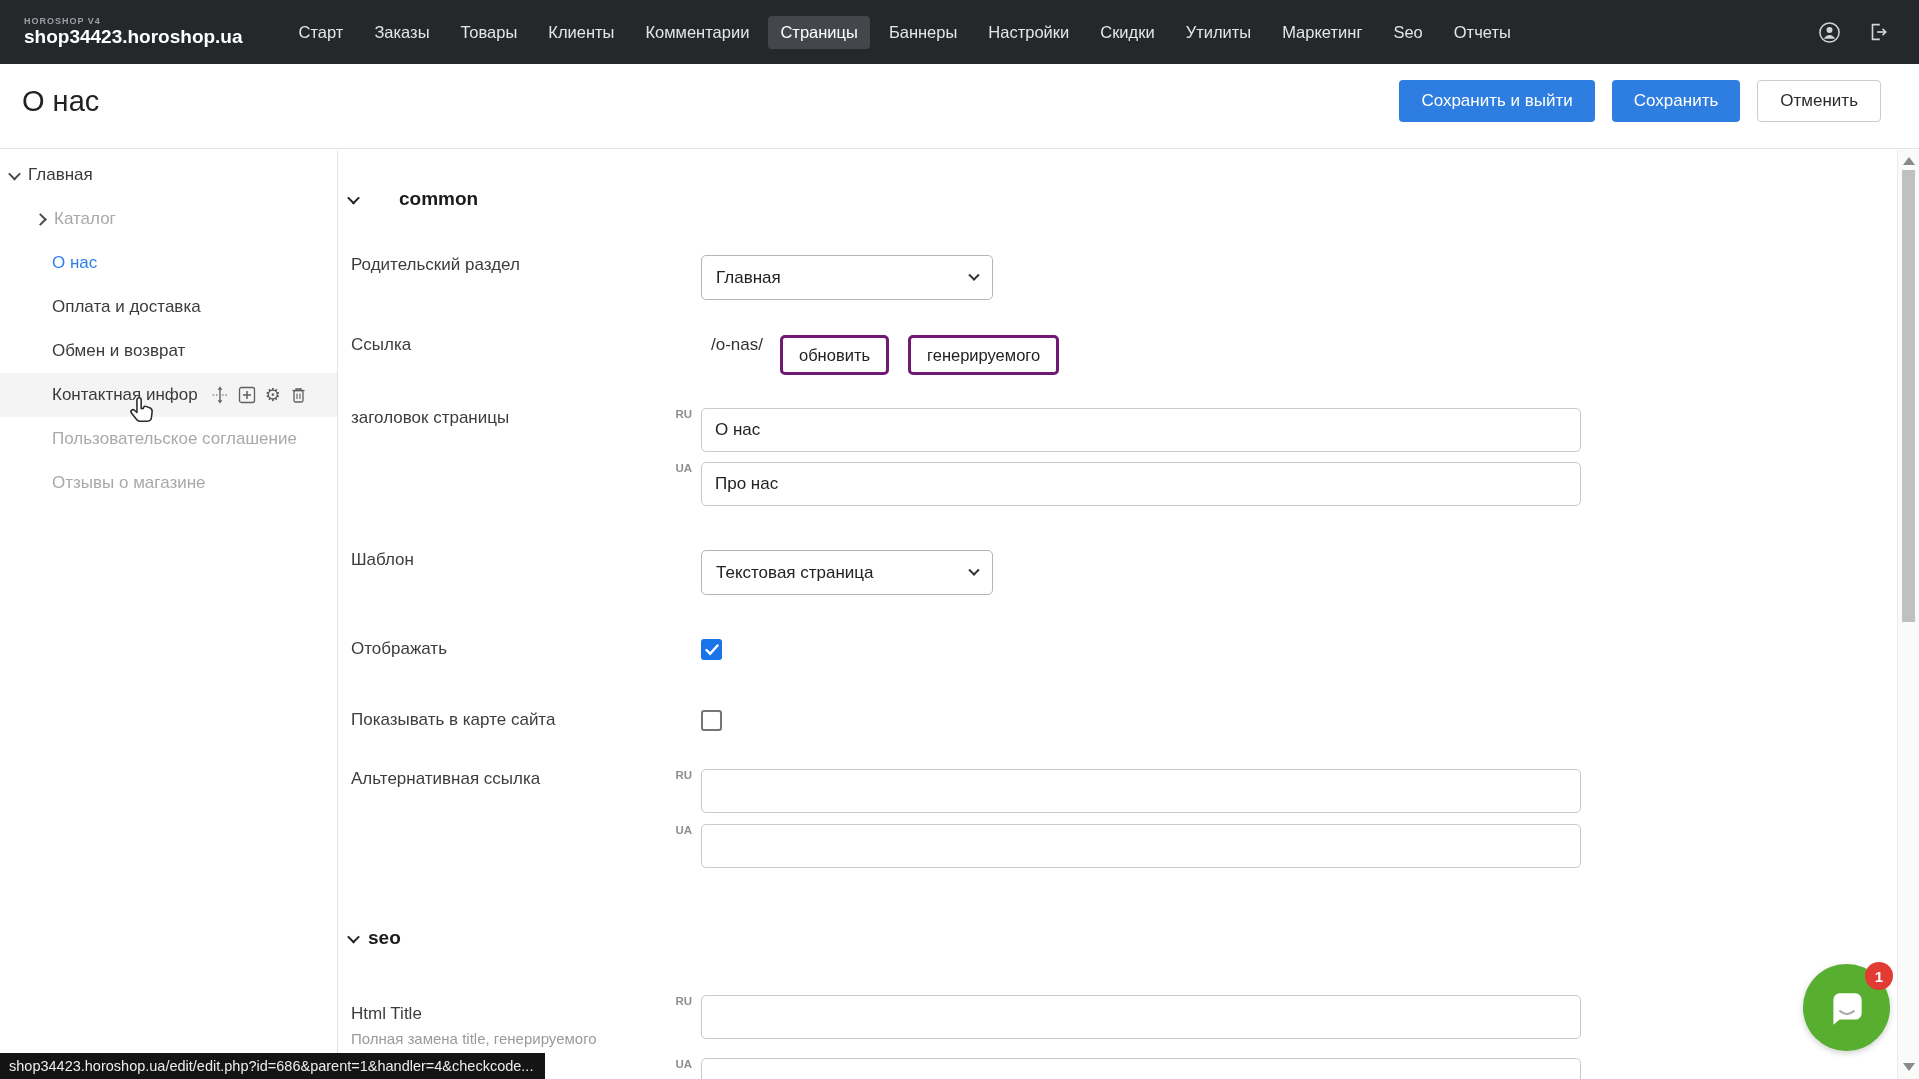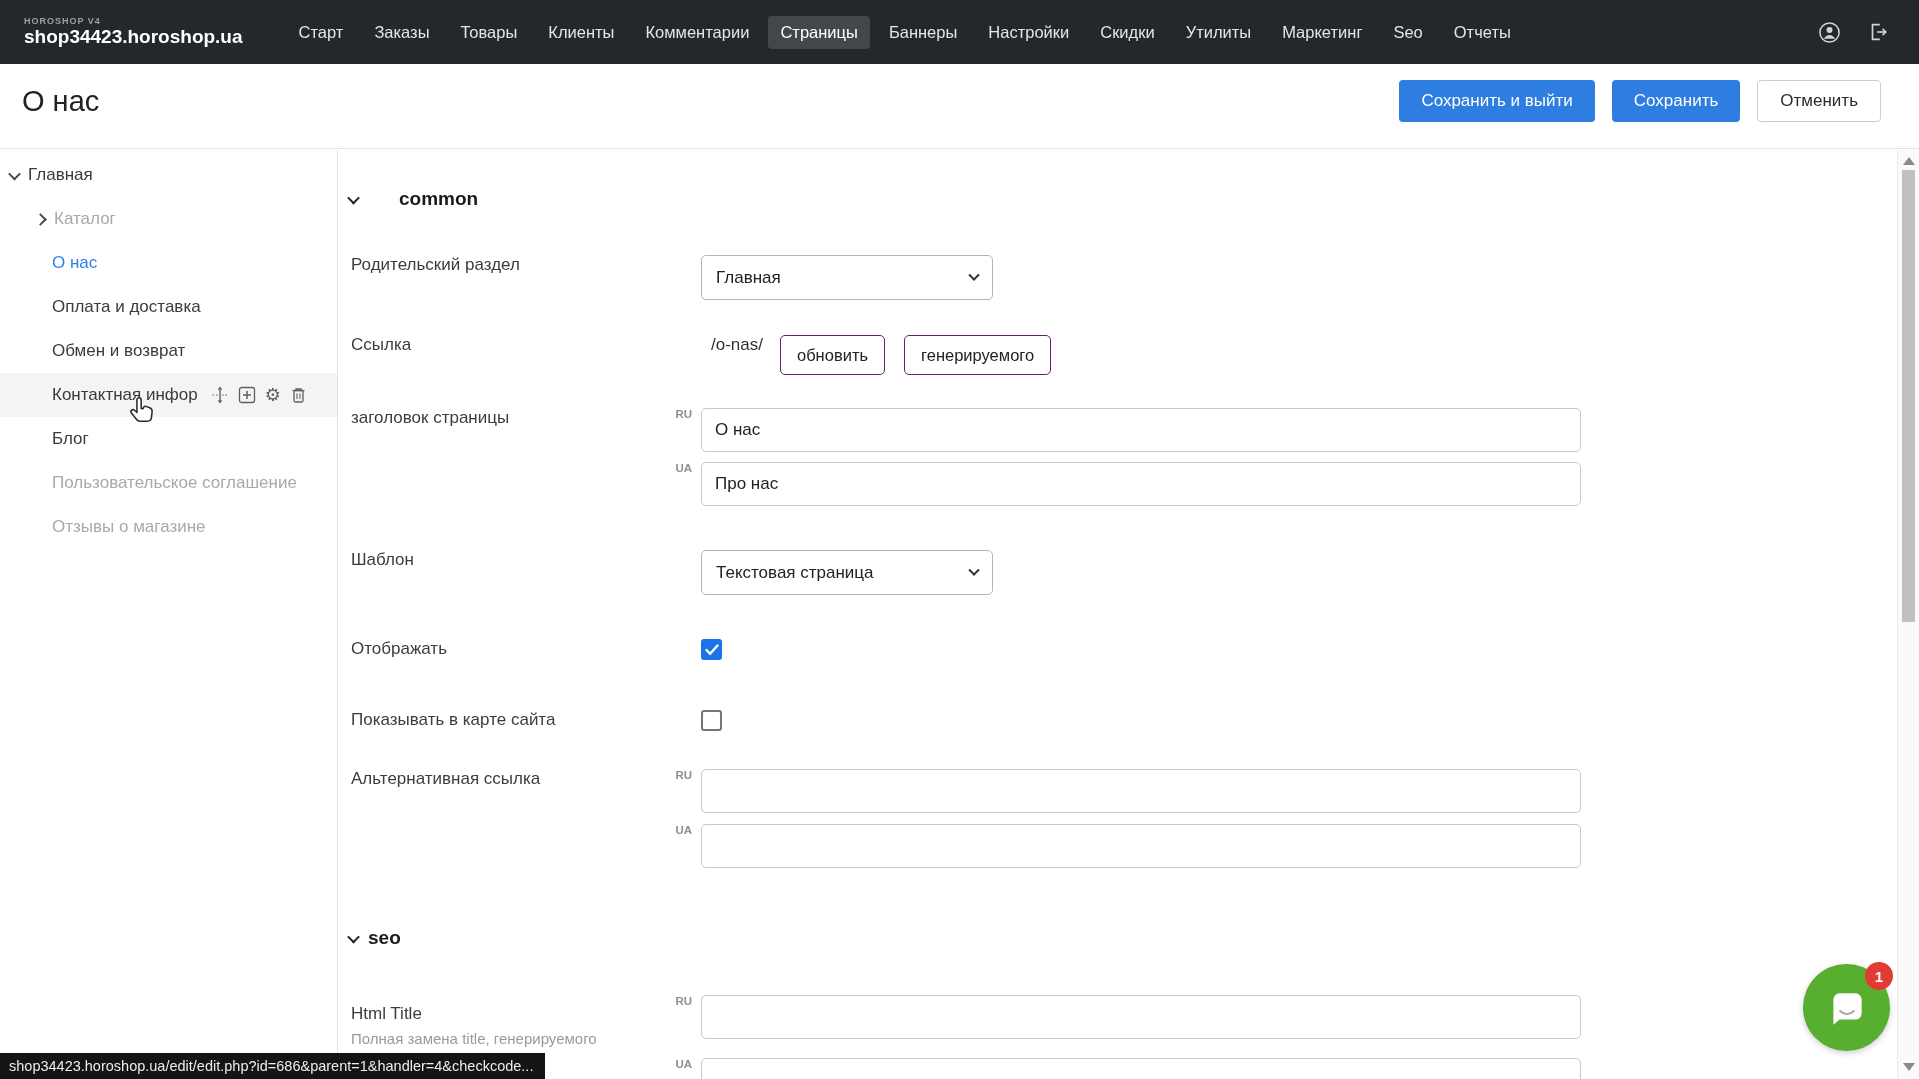--- a/index.html
+++ b/index.html
@@ -65,21 +65,21 @@
   .lang{ width:48px; flex-shrink:0; text-align:right; padding-right:9px; font-size:11.5px;
          color:#8f8f8f; font-weight:bold;}
   .text-input{ width:880px; height:44px; border:1px solid #c9c9c9; border-radius:5px;
                font-size:17px; padding:0 13px; color:#222; background:#fff;
                font-family:"Liberation Sans","DejaVu Sans",sans-serif;}
   .select{ width:292px; height:45px; border:1px solid #b5b5b5; border-radius:5px; background:#fff;
            display:flex; align-items:center; padding:0 14px; font-size:17px; color:#222; cursor:pointer;}
   .select .chev{ margin-left:auto; width:8px; height:8px; border-color:#333;
                  transform:rotate(45deg) translate(-2px,-2px);}
   .link-path{ font-size:17px; color:#333; padding-left:10px; margin-right:17px;}
-  .btn-small{ height:40px; padding:0 16px; border:1px solid #701a75; border-radius:5px;
+  .btn-small{ height:40px; padding:0 16px; border:3px solid #701a75; border-radius:5px;
               background:#fff; font-size:16.5px; color:#222; cursor:pointer; white-space:nowrap;
               font-family:"Liberation Sans","DejaVu Sans",sans-serif;}
   .link-buttons{ display:flex; gap:19px;}
   .cb{ width:21px; height:21px; border-radius:3px; display:flex; align-items:center;
        justify-content:center; cursor:pointer;}
   .cb.checked{ background:#1a73e8;}
   .cb.unchecked{ background:#fff; border:2px solid #757575;}
   .label-block{ width:302px; flex-shrink:0; align-self:flex-start; padding-top:9px;}
   .label-block .flabel{ width:auto;}
   .fhint{ font-size:15px; color:#9a9a9a; margin-top:6px;}
@@ -209,23 +209,20 @@
       <span class="ricon">
         <svg width="17" height="18" viewBox="0 0 17 18" fill="none" stroke="#5f5f5f" stroke-width="1.3">
           <path d="M2.5 4.5h12"></path>
           <path d="M6 4.5V3h5v1.5"></path>
           <rect x="4" y="4.5" width="9" height="11.5" rx="1.5"></rect>
           <path d="M7 7.5v5.5 M10 7.5v5.5" stroke-width="1.1"></path>
         </svg>
       </span>
     </span>
   </div>
-  <div class="tree-row">
-    <span>Блог</span>
-  </div>
   <div class="tree-row muted">
     <span>Пользовательское соглашение</span>
   </div>
   <div class="tree-row muted">
     <span>Отзывы о магазине</span>
   </div>
 </div>
 
 <span class="hand-cursor">
   <svg width="27" height="29" viewBox="0 0 24 26">

